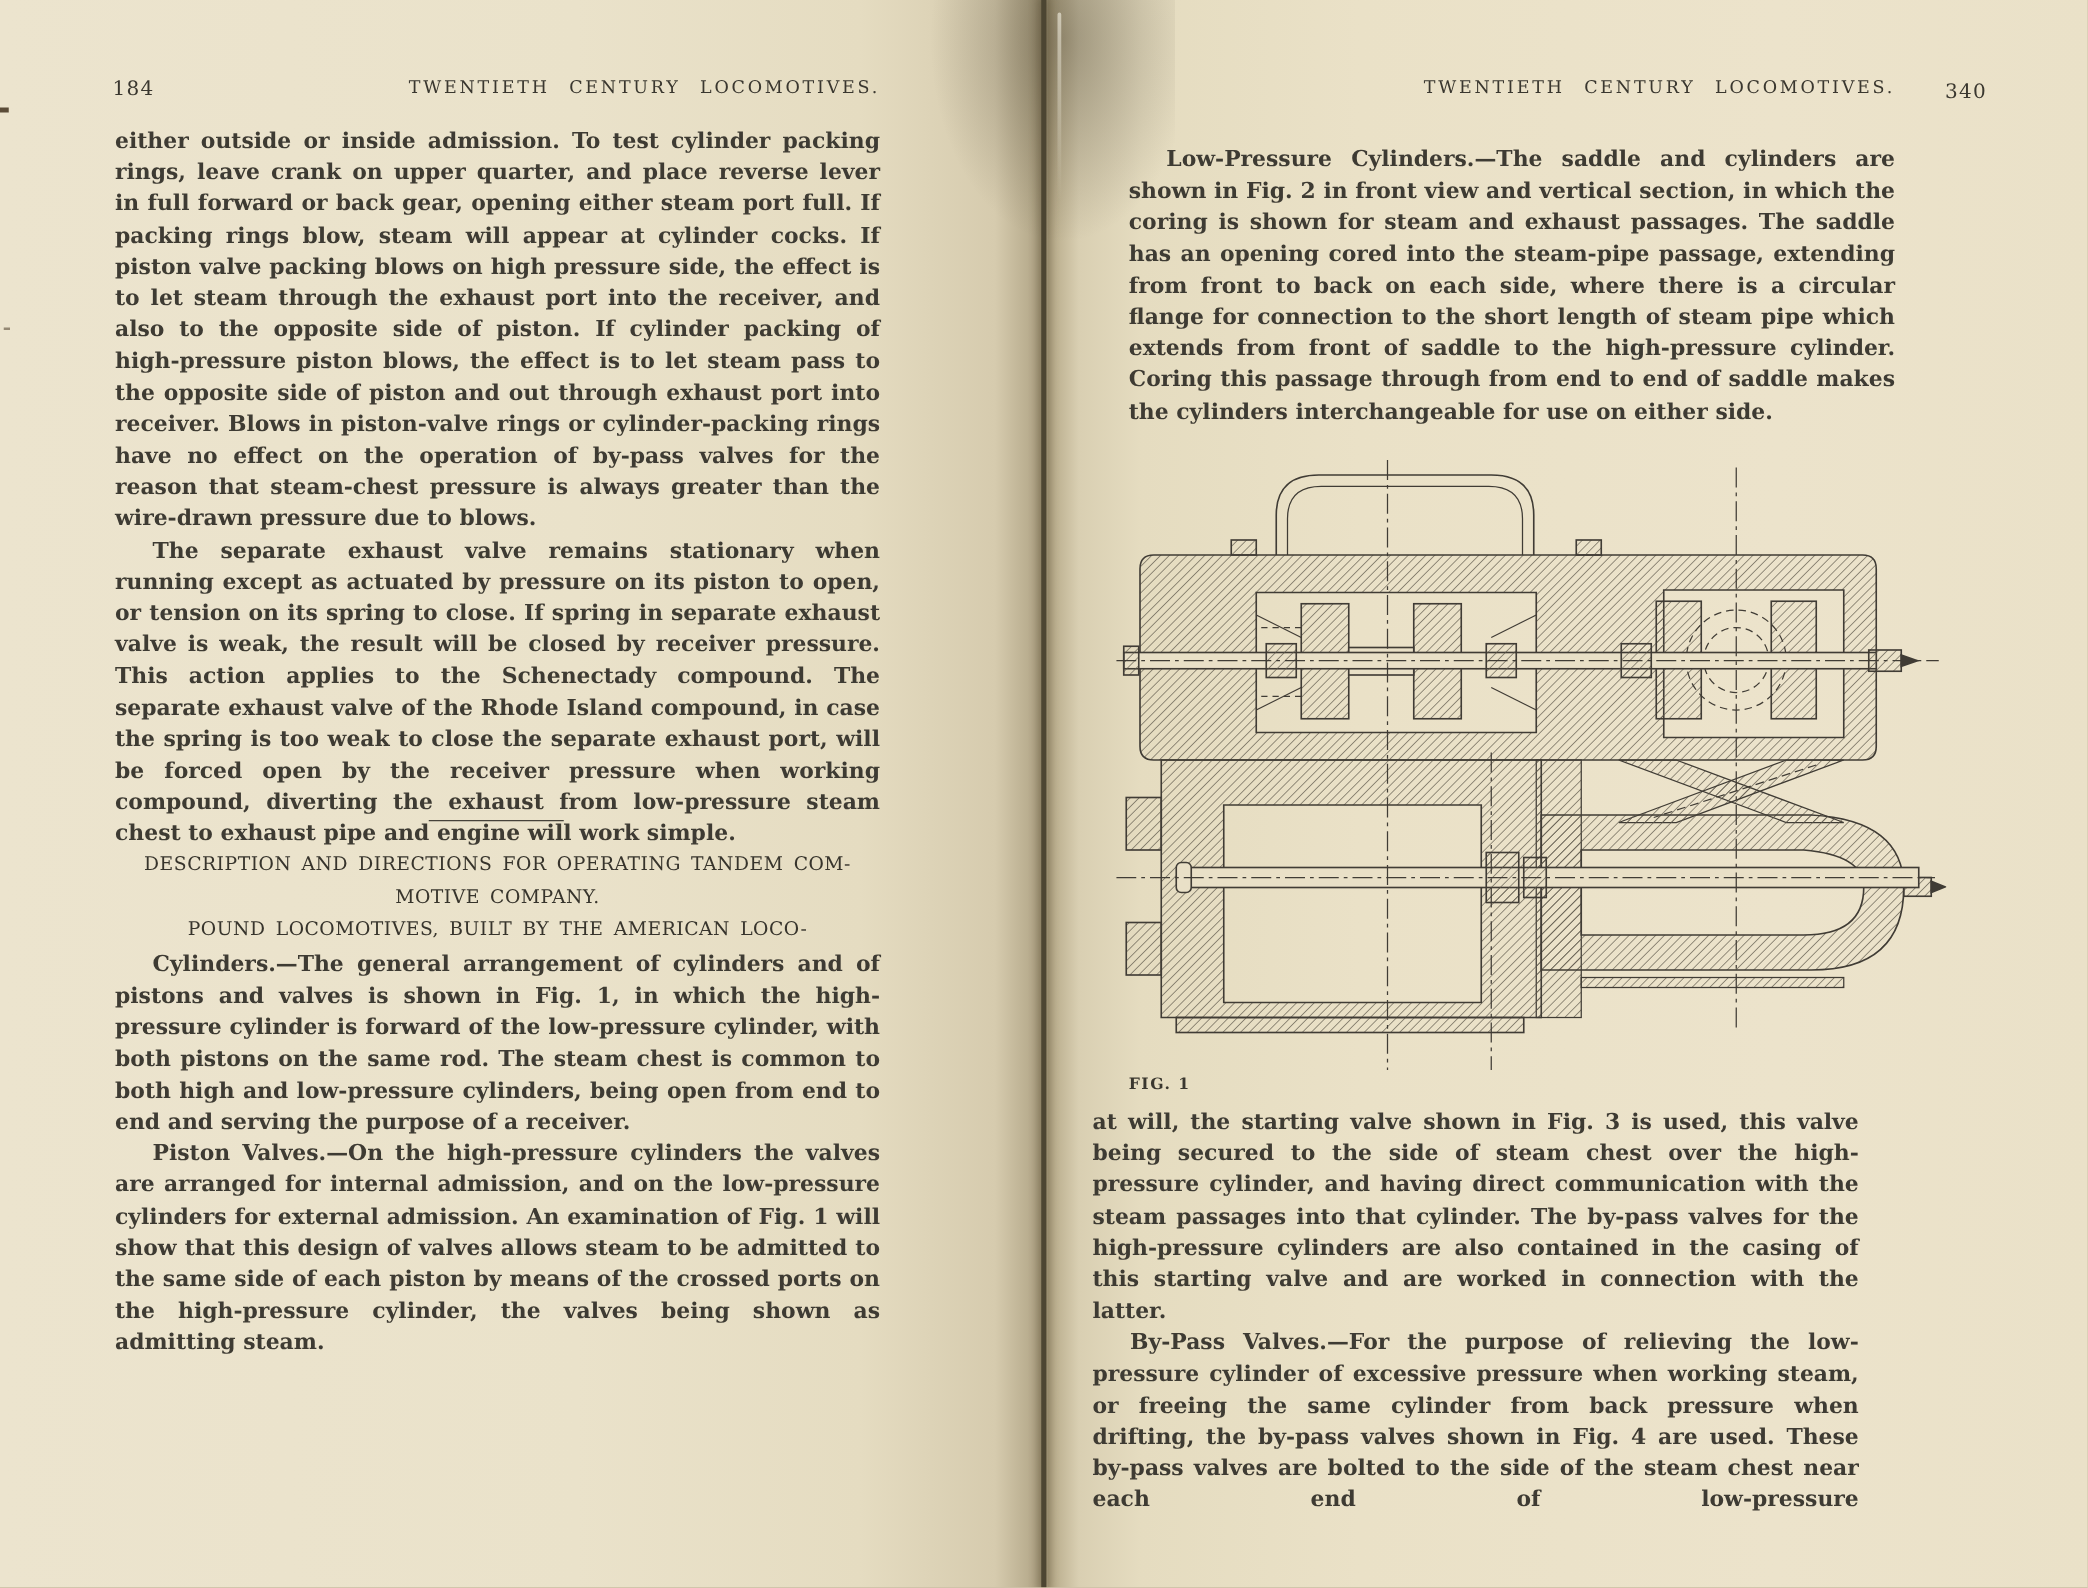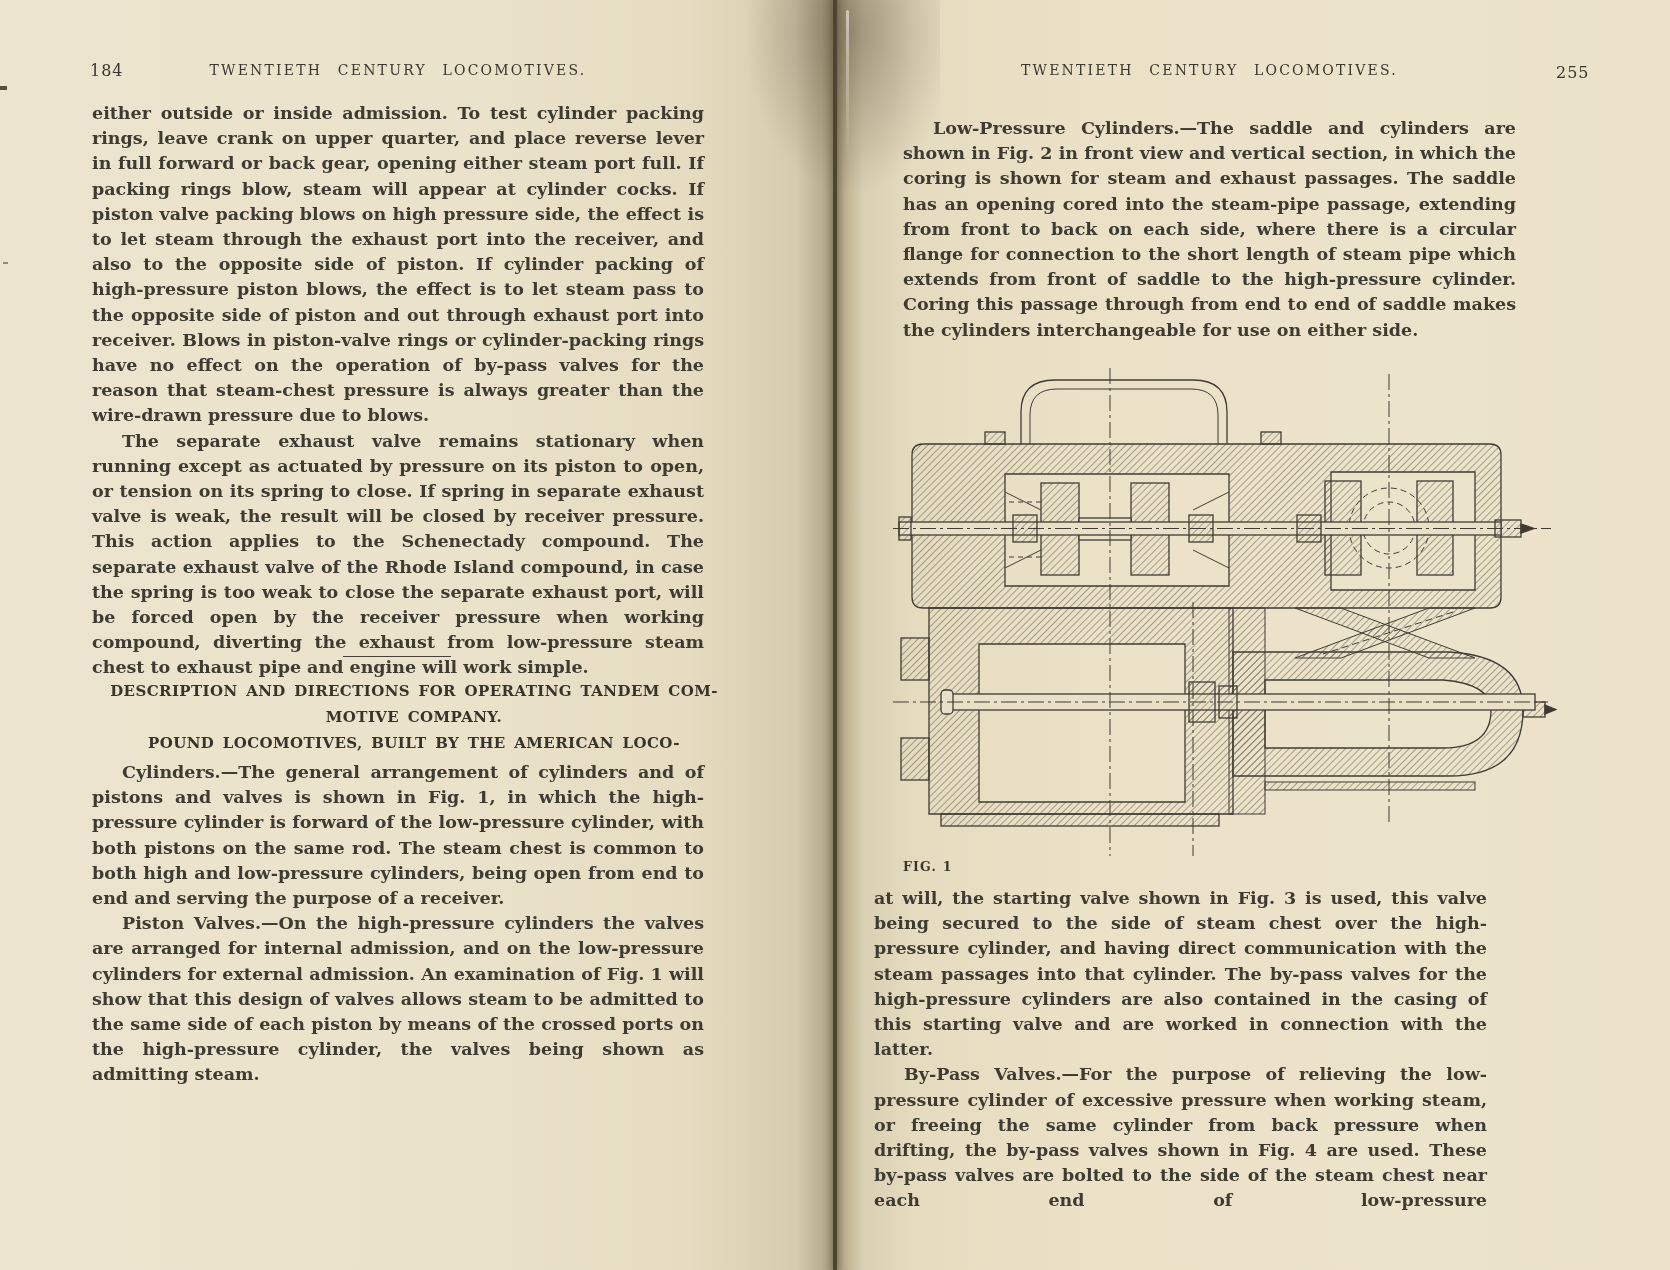--- a/index.html
+++ b/index.html
@@ -27,41 +27,41 @@
     background:radial-gradient(ellipse at 55% 35%, rgba(58,50,32,.38), rgba(58,50,32,0) 68%);
   }
   .fold-highlight {
     position:absolute; left:846px; top:10px; width:3px; height:150px;
     background:linear-gradient(180deg, rgba(255,252,240,.55), rgba(255,252,240,0));
     border-radius:2px;
   }
   .speck { position:absolute; background:#5b4c38; }
 
   .runhead {
-    position:absolute; top:62px; width:612px; text-align:center;
+    position:absolute; top:62px; width:612px; text-align:right;
     font-size:14px; letter-spacing:2.2px; word-spacing:9px; color:#3a372f;
   }
   .pagenum { position:absolute; top:61px; font-size:16px; letter-spacing:1px; color:#3a372f; }
 
   .col {
     position:absolute; width:612px; text-align:justify;
     font-size:17.5px; line-height:25.2px; color:#3e3b33;
   }
   .col p { margin:0;font-weight:bold; }
   .col p.ind { text-indent:30px; }
   .col p.jlast { text-align-last:justify; }
 
   .rule {
     position:absolute; width:108px; height:0;
     border-top:1.7px solid #46423a;
   }
   .heading {
     position:absolute; width:612px; text-align:center;
-    font-weight:bold; font-size:15px; line-height:26px;
-    letter-spacing:0.4px; word-spacing:3px; color:#37342c;margin-left:16px;
+    font-weight:normal; font-size:15px; line-height:26px;
+    letter-spacing:0.4px; word-spacing:3px; color:#37342c;
   }
   .figwrap { position:absolute; left:893px; top:352px; width:664px; height:508px; }
   .figcap {
     position:absolute; left:903px; top:859px; width:590px; text-align:left;
     font-weight:bold; font-size:12.5px; letter-spacing:1.2px; color:#3a372f;
   }
 </style>
 </head>
 <body>
 
@@ -93,21 +93,21 @@
     </div>
 
     <div class="col" style="left:92px; top:760px;">
       <p class="ind">Cylinders.—The general arrangement of cylinders and of pistons and valves is shown in Fig. 1, in which the high-pressure cylinder is forward of the low-pressure cylinder, with both pistons on the same rod.  The steam chest is common to both high and low-pressure cylinders, being open from end to end and serving the purpose of a receiver.</p>
       <p class="ind">Piston Valves.—On the high-pressure cylinders the valves are arranged for internal admission, and on the low-pressure cylinders for external admission.  An examination of Fig. 1 will show that this design of valves allows steam to be admitted to the same side of each piston by means of the crossed ports on the high-pressure cylinder, the valves being shown as admitting steam.</p>
     </div>
   </div>
 
   <div>
     <div class="runhead" style="left:903px; width:613px;">TWENTIETH CENTURY LOCOMOTIVES.</div>
-    <span class="pagenum" style="left:1556px; top:63px;">255</span>
+    <span class="pagenum" style="left:1556px; top:63px;">340</span>
 
     <div class="col" style="left:903px; top:116px; width:613px;">
       <p class="ind">Low-Pressure Cylinders.—The saddle and cylinders are shown in Fig. 2 in front view and vertical section, in which the coring is shown for steam and exhaust passages.  The saddle has an opening cored into the steam-pipe passage, extending from front to back on each side, where there is a circular flange for connection to the short length of steam pipe which extends from front of saddle to the high-pressure cylinder.  Coring this passage through from end to end of saddle makes the cylinders interchangeable for use on either side.</p>
     </div>
 
     <div class="figwrap">
       <svg width="664" height="508" viewBox="0 0 664 508">
         <defs>
           <pattern id="h" patternUnits="userSpaceOnUse" width="5" height="5" patternTransform="rotate(45)">
             <line x1="0" y1="0" x2="0" y2="5" stroke="#5d574a" stroke-width="1"></line>

